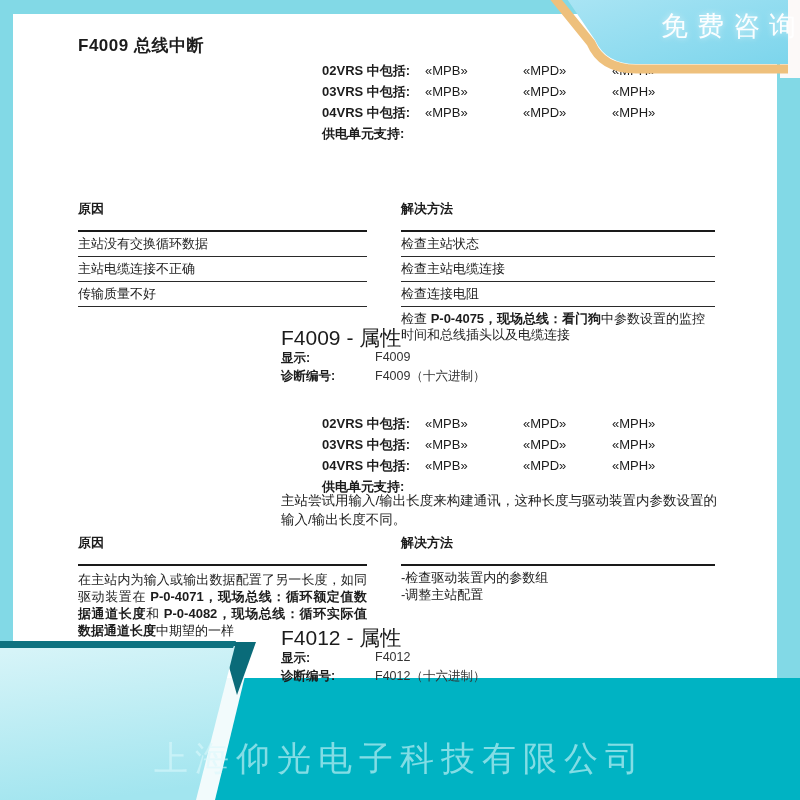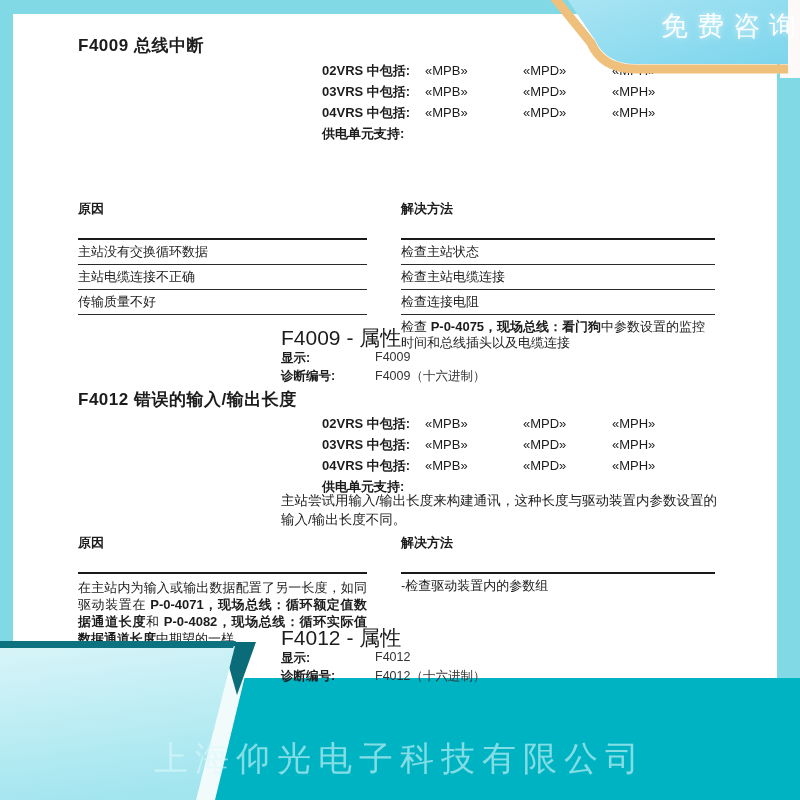--- a/index.html
+++ b/index.html
@@ -14,21 +14,21 @@
   
   .paper{position:absolute;left:13px;top:14px;width:764px;height:664px;background:#ffffff;color:#1c1c1c;}
   .abs{position:absolute;}
   .sec-title{font-size:17px;font-weight:bold;letter-spacing:.5px;white-space:nowrap;}
   .vrs-label{font-size:13px;font-weight:bold;white-space:nowrap;margin-left:41px;}
   .vrs-val{font-size:13px;white-space:nowrap;}
   .support-val{font-size:13px;font-weight:bold;}
   .para{font-size:13.5px;line-height:19px;text-align:justify;}
   .b{font-weight:bold;}
   .tbl{position:absolute;}
-  .tbl-header{font-size:13px;font-weight:bold;padding-bottom:20px;border-bottom:2px solid #1a1a1a;}
+  .tbl-header{font-size:13px;font-weight:bold;padding-bottom:12px;border-bottom:2px solid #1a1a1a;}
   .tbl-row{font-size:13px;line-height:16px;padding:4px 0 4px 0;}
   .tbl-row.ruled{border-bottom:1px solid #2a2a2a;}
   .tbl-row.plain{border-bottom:none;}
   .tbl-para{font-size:13px;line-height:17px;text-align:justify;padding-top:5px;}
   .props-title{font-size:21px;font-weight:normal;white-space:nowrap;}
   .prop-label{font-size:12.5px;font-weight:bold;white-space:nowrap;}
   .prop-value{font-size:12.5px;white-space:nowrap;color:#333;}
   
   .banner-svg{position:absolute;left:540px;top:0;width:260px;height:100px;}
   .banner-label{
@@ -99,21 +99,20 @@
     <div class="abs props-title" style="left:268px;top:310px;">F4009 - 属性</div>
     <div>
       <span class="abs prop-label" style="left:268px;top:336px;">显示:</span>
       <span class="abs prop-value" style="left:362px;top:336px;">F4009</span>
     </div>
     <div>
       <span class="abs prop-label" style="left:268px;top:354px;">诊断编号:</span>
       <span class="abs prop-value" style="left:362px;top:354px;">F4009（十六进制）</span>
     </div>
 
-    <div class="abs sec-title" style="left:65px;top:374px;">F4012 错误的输入/输出长度</div>
 
     <div>
       <span class="abs vrs-label" style="left:268px;top:401px;">02VRS 中包括:</span>
       <span class="abs vrs-val" style="left:412px;top:402px;">«MPB»</span>
       <span class="abs vrs-val" style="left:510px;top:402px;">«MPD»</span>
       <span class="abs vrs-val" style="left:599px;top:402px;">«MPH»</span>
     </div>
     <div>
       <span class="abs vrs-label" style="left:268px;top:422px;">03VRS 中包括:</span>
       <span class="abs vrs-val" style="left:412px;top:423px;">«MPB»</span>
@@ -134,20 +133,21 @@
     <div class="abs para" style="left:268px;top:477px;width:436px;"><span>主站尝试用输入/输出长度来构建通讯，这种长度与驱动装置内参数设置的输入/输出长度不同。</span></div>
 
     <div class="tbl" style="left:65px;top:520px;width:289px;">
       <div class="tbl-header">原因</div>
       <div class="tbl-para"><span>在主站内为输入或输出数据配置了另一长度，如同驱动装置在 </span><span class="b">P-0-4071，现场总线：循环额定值数据通道长度</span><span>和 </span><span class="b">P-0-4082，现场总线：循环实际值数据通道长度</span><span>中期望的一样</span></div>
     </div>
 
     <div class="tbl" style="left:388px;top:520px;width:314px;">
       <div class="tbl-header">解决方法</div>
       <div class="tbl-row plain" style="padding-bottom:0;">-检查驱动装置内的参数组</div>
+      <div class="tbl-row plain" style="padding-top:1px;">-调整主站配置</div>
     </div>
 
     <div class="abs props-title" style="left:268px;top:610px;">F4012 - 属性</div>
     <div>
       <span class="abs prop-label" style="left:268px;top:636px;">显示:</span>
       <span class="abs prop-value" style="left:362px;top:636px;">F4012</span>
     </div>
     <div>
       <span class="abs prop-label" style="left:268px;top:654px;">诊断编号:</span>
       <span class="abs prop-value" style="left:362px;top:654px;">F4012（十六进制）</span>

